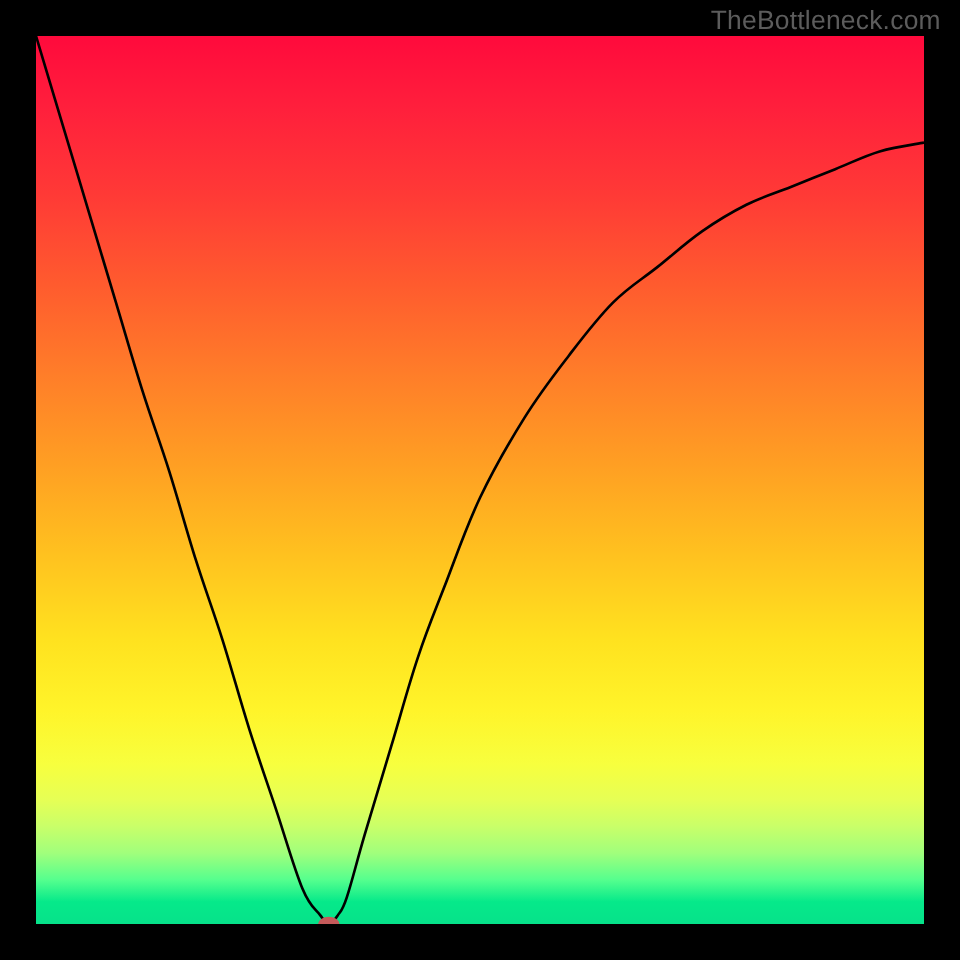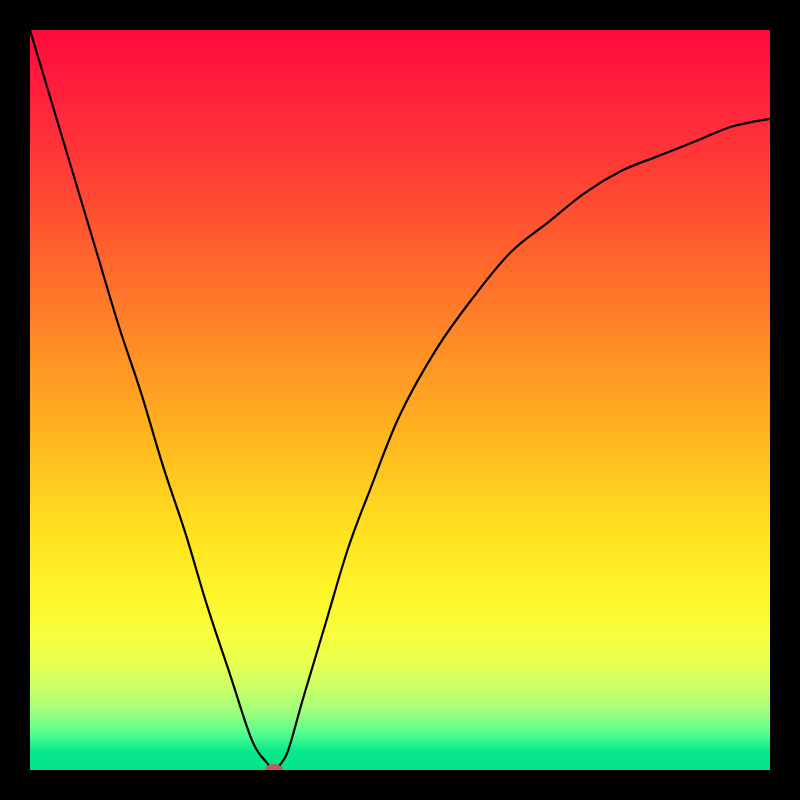--- a/index.html
+++ b/index.html
@@ -71,20 +71,21 @@
     background: #c55a5a;
     transform: translate(-50%, -50%);
     z-index: 5;
   }
 </style>
 </head>
 <body>
 
 <div class="container">
 
+  <div class="watermark">TheBottleneck.com</div>
 
   <div class="plot-area">
 
     <div class="gradient-bg"></div>
 
     <svg class="curve" viewBox="0 0 740 740" preserveAspectRatio="none">
       <path id="curve-path" fill="none" stroke="#000000" stroke-width="2.2" d="M 0 0 C 3.9959999999999996 13.32, 14.208 47.36, 22.2 74 C 30.192 100.64, 36.408 121.36, 44.4 148 C 52.391999999999996 174.64, 58.608 195.36, 66.6 222 C 74.592 248.64, 80.80799999999999 270.692, 88.8 296 C 96.792 321.308, 103.008 337.292, 111 362.59999999999997 C 118.992 387.90799999999996, 125.20799999999998 411.29200000000003, 133.2 436.6 C 141.19199999999998 461.908, 147.40800000000002 477.892, 155.4 503.2 C 163.392 528.508, 169.608 551.892, 177.6 577.2 C 185.59199999999998 602.508, 191.80800000000002 619.824, 199.8 643.8 C 207.792 667.776, 215.34 694.4159999999999, 222 710.4 C 228.66 726.384, 232.804 727.272, 236.8 732.6 C 240.79600000000002 737.928, 241.536 740, 244.20000000000002 740 C 246.86400000000003 740, 248.93600000000004 736.596, 251.60000000000002 732.6 C 254.264 728.604, 255.004 729.788, 259 717.8 C 262.996 705.8119999999999, 267.14 688.644, 273.8 666 C 280.46000000000004 643.356, 288.008 618.64, 296 592 C 303.992 565.36, 310.20799999999997 541.976, 318.2 518 C 326.192 494.024, 331.076 482.776, 340.40000000000003 458.8 C 349.72400000000005 434.824, 358.012 410.108, 370 384.8 C 381.988 359.492, 393.68000000000006 339.51200000000006, 407.00000000000006 318.20000000000005 C 420.32000000000005 296.88800000000003, 430.68 283.716, 444 266.4 C 457.32 249.08399999999997, 467.68 235.32, 481 222 C 494.32 208.68, 504.68 203.05599999999998, 518 192.39999999999998 C 531.32 181.74399999999997, 541.68 172.12399999999997, 555 162.79999999999995 C 568.32 153.47599999999994, 578.68 147.25999999999988, 592 140.5999999999999 C 605.32 133.93999999999994, 615.68 131.12800000000004, 629 125.80000000000007 C 642.32 120.47200000000008, 652.68 116.328, 666 111 C 679.32 105.672, 689.68 100.19600000000005, 703 96.20000000000005 C 716.32 92.20400000000004, 733.34 90.13199999999998, 740 88.79999999999995"></path>
     </svg>
 
     <div class="marker" id="min-marker" style="left: 244.2px; top: 740px; background: rgb(197, 90, 90);"></div>

